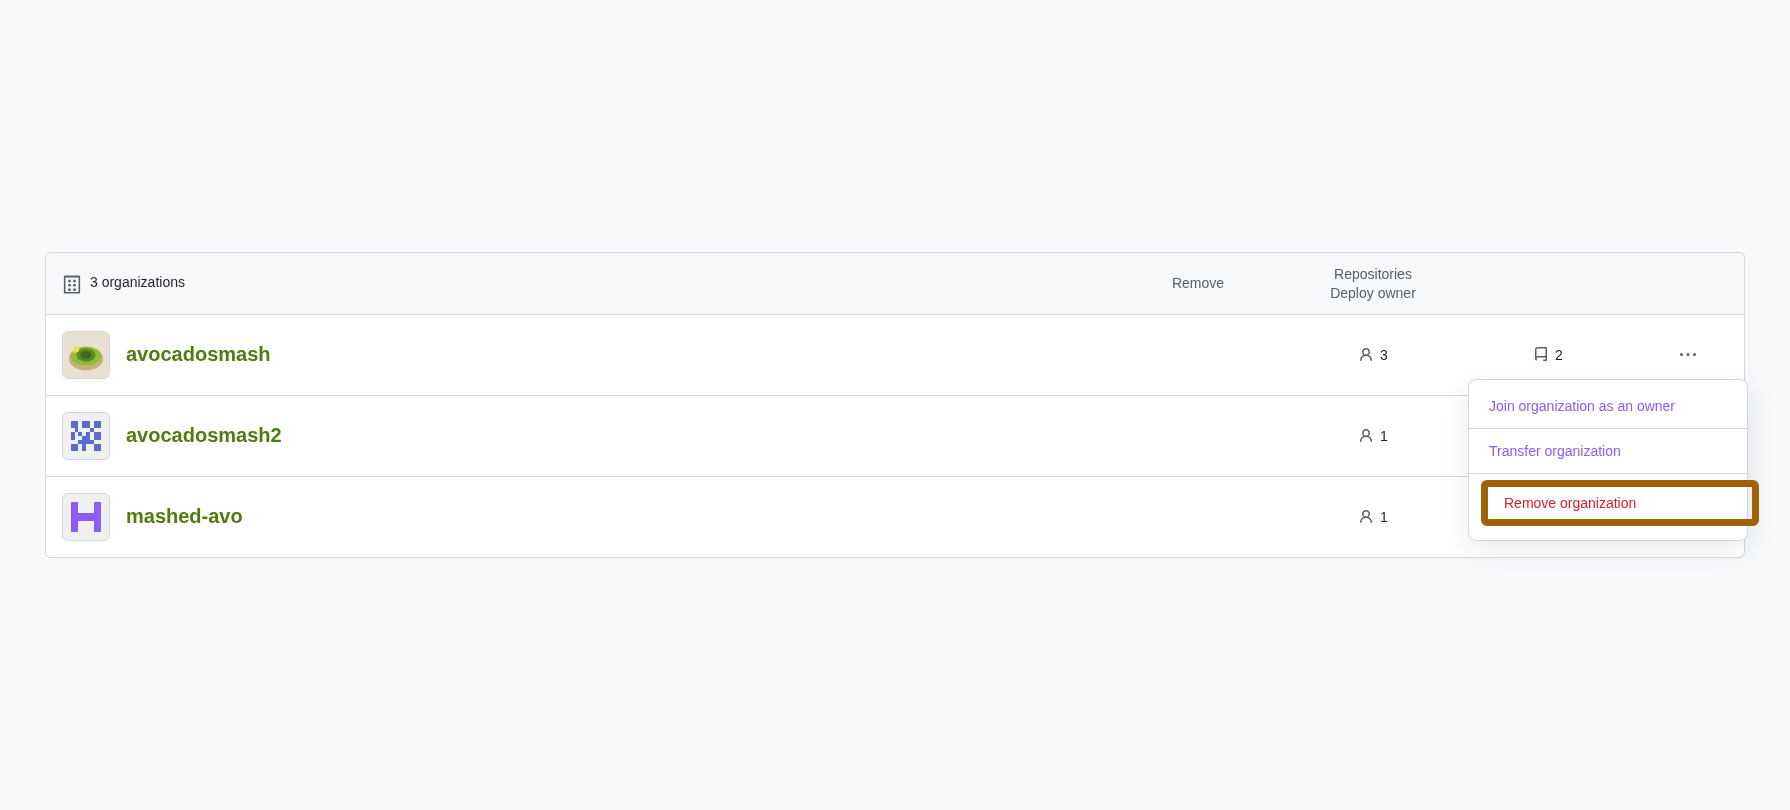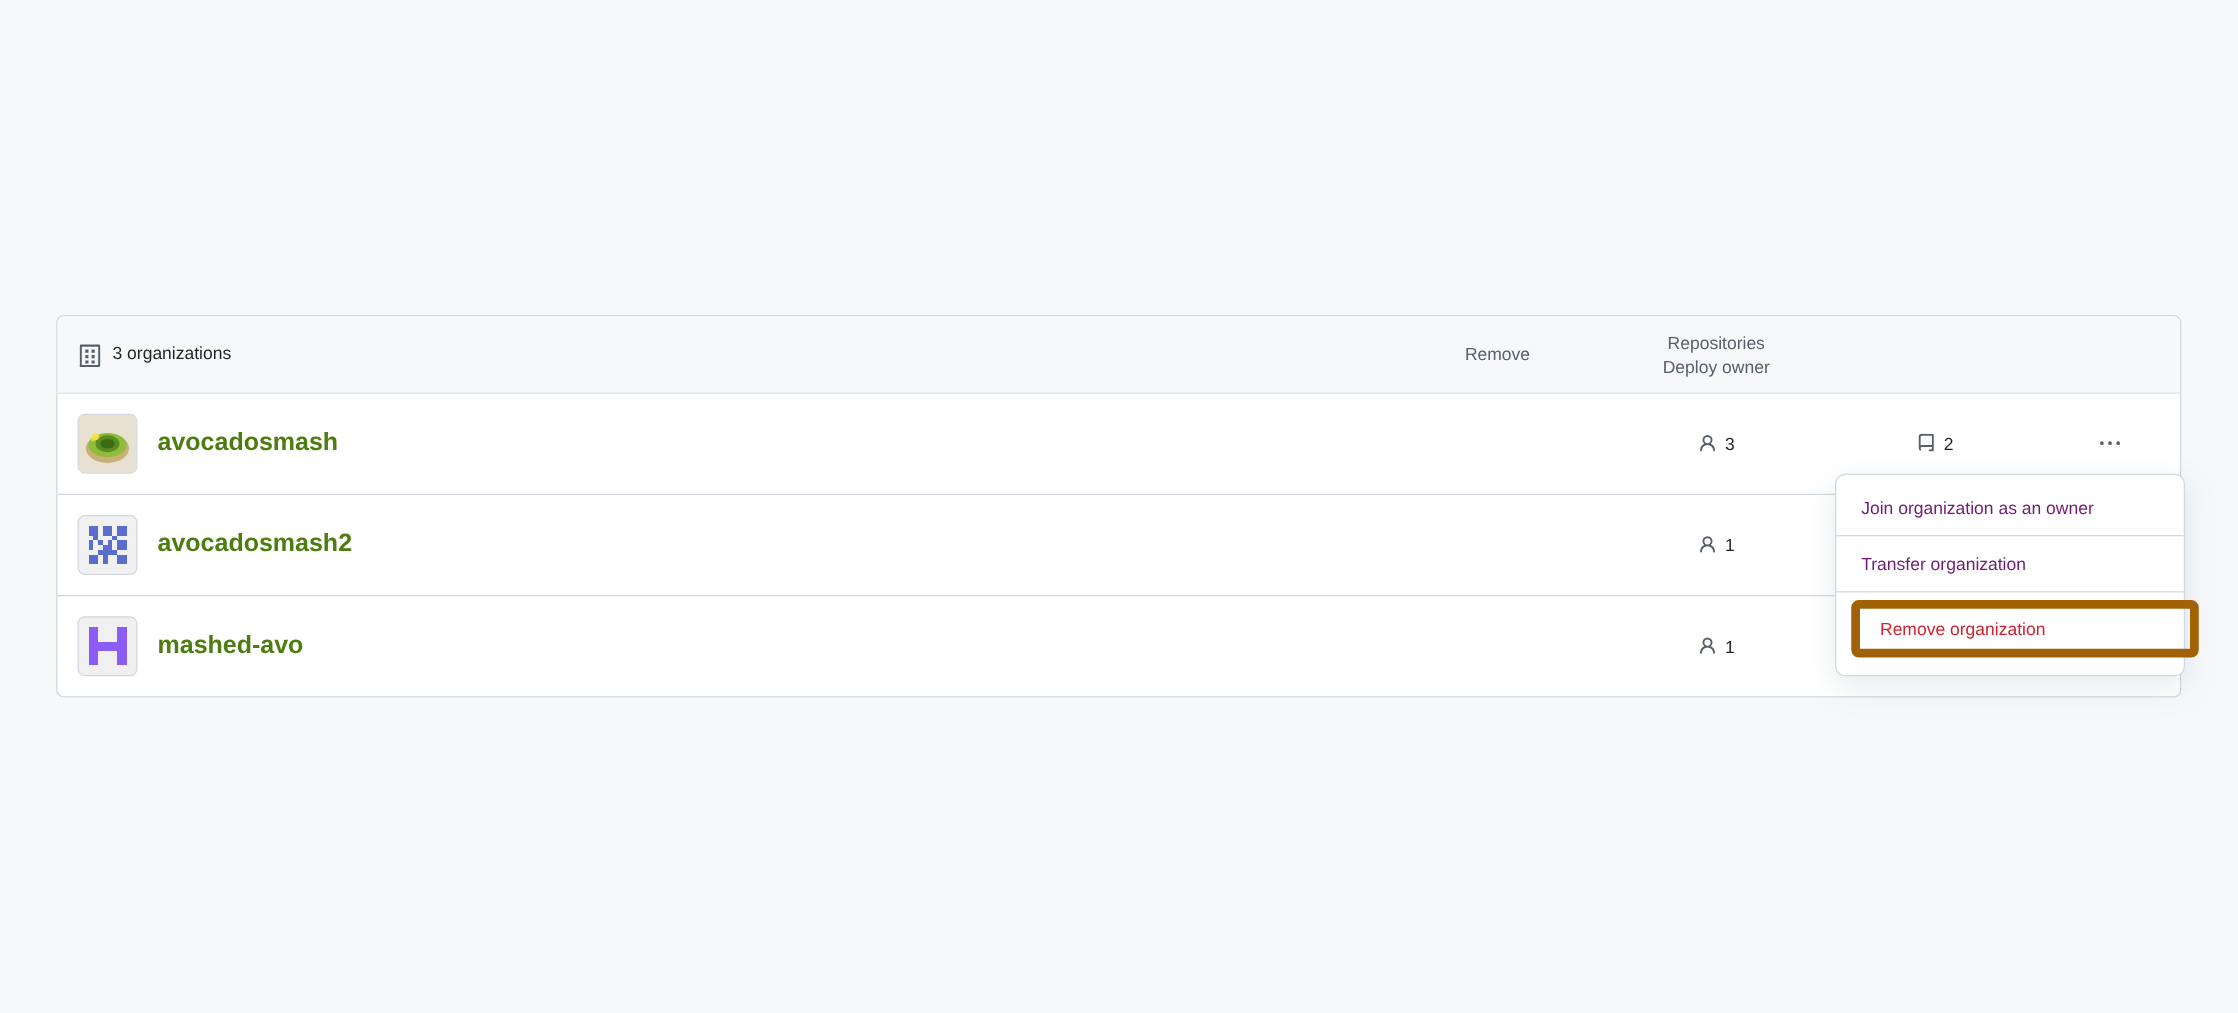--- a/index.html
+++ b/index.html
@@ -153,21 +153,21 @@
     }
 
     .dropdown-item {
       display: block;
       width: 100%;
       padding: 10px 20px;
       text-align: left;
       background: none;
       border: none;
       font-size: 14px;
-      color: #701a75;
+      color: #8b5cf6;
       cursor: pointer;
       white-space: nowrap;
     }
 
     .dropdown-divider {
       height: 1px;
       background: #d0d7de;
       margin: 4px 0;
     }
 

